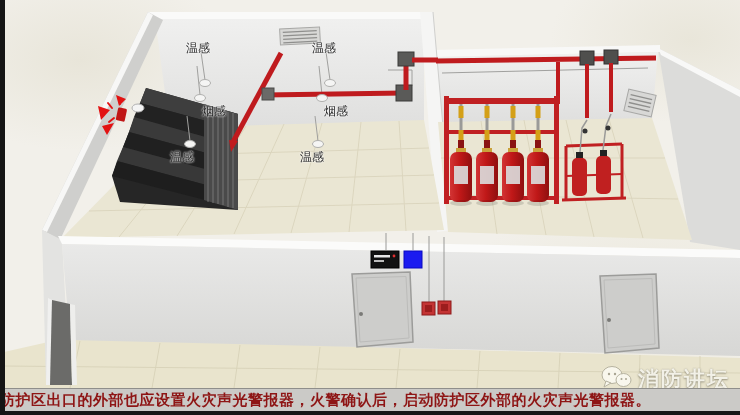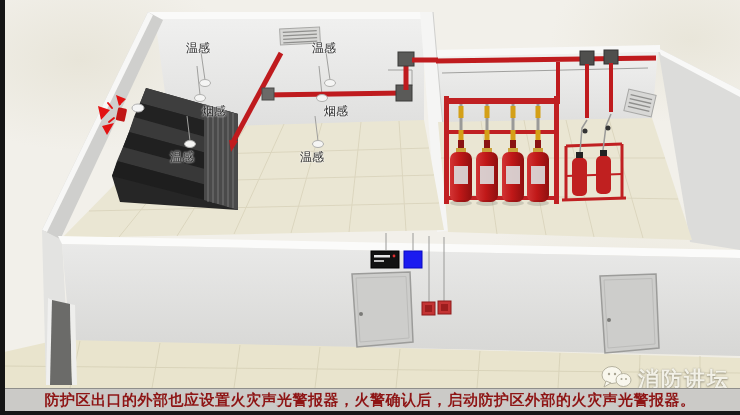--- a/index.html
+++ b/index.html
@@ -16,21 +16,21 @@
   .site-watermark{
     position:absolute;top:3px;right:4px;font-size:10px;color:#8b897c;letter-spacing:.3px;
   }
   .sensor-label{
     position:absolute;font-size:12px;font-weight:normal;color:#1c1c1c;white-space:nowrap;
     text-shadow:0 0 2px #ffffff,0 0 2px #ffffff;
   }
   .caption-bar{
     position:absolute;left:0;top:388px;width:740px;height:23px;background:#cbcac7;
     border-top:1px solid #8f8e8b;box-sizing:border-box;
-    text-align:center;line-height:22px;font-size:15px;font-weight:bold;color:#8e1515;
+    line-height:22px;font-size:15px;font-weight:bold;color:#8e1515;
     letter-spacing:.5px;
   }
   .bottom-strip{position:absolute;left:0;top:411px;width:740px;height:4px;background:#161616;}
   .brand{
     position:absolute;right:10px;top:364px;display:flex;align-items:center;gap:6px;
   }
   .brand-text{
     font-size:21px;font-weight:bold;color:rgba(250,249,240,.92);
     text-shadow:0 1px 2px rgba(140,135,115,.85),0 0 1px rgba(140,135,115,.7);
     letter-spacing:2px;

